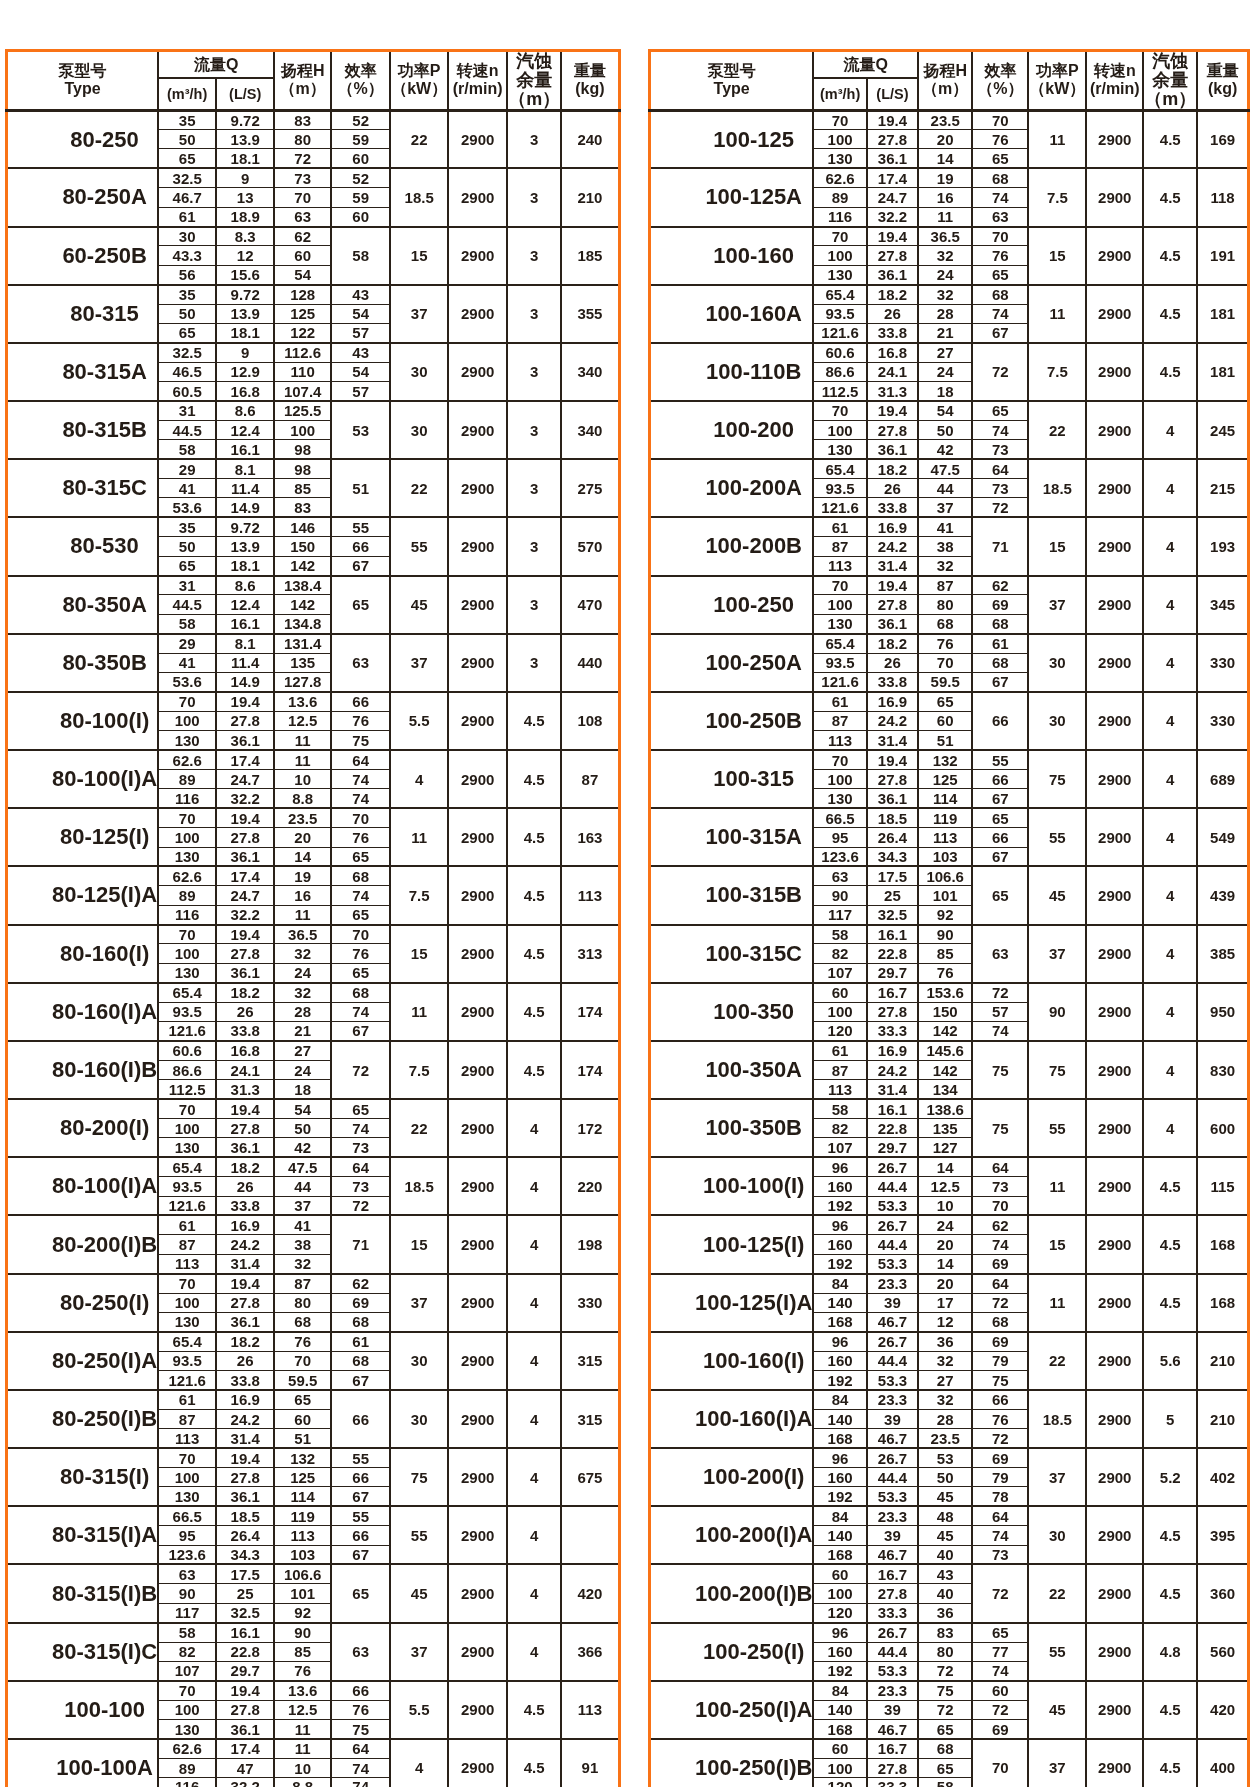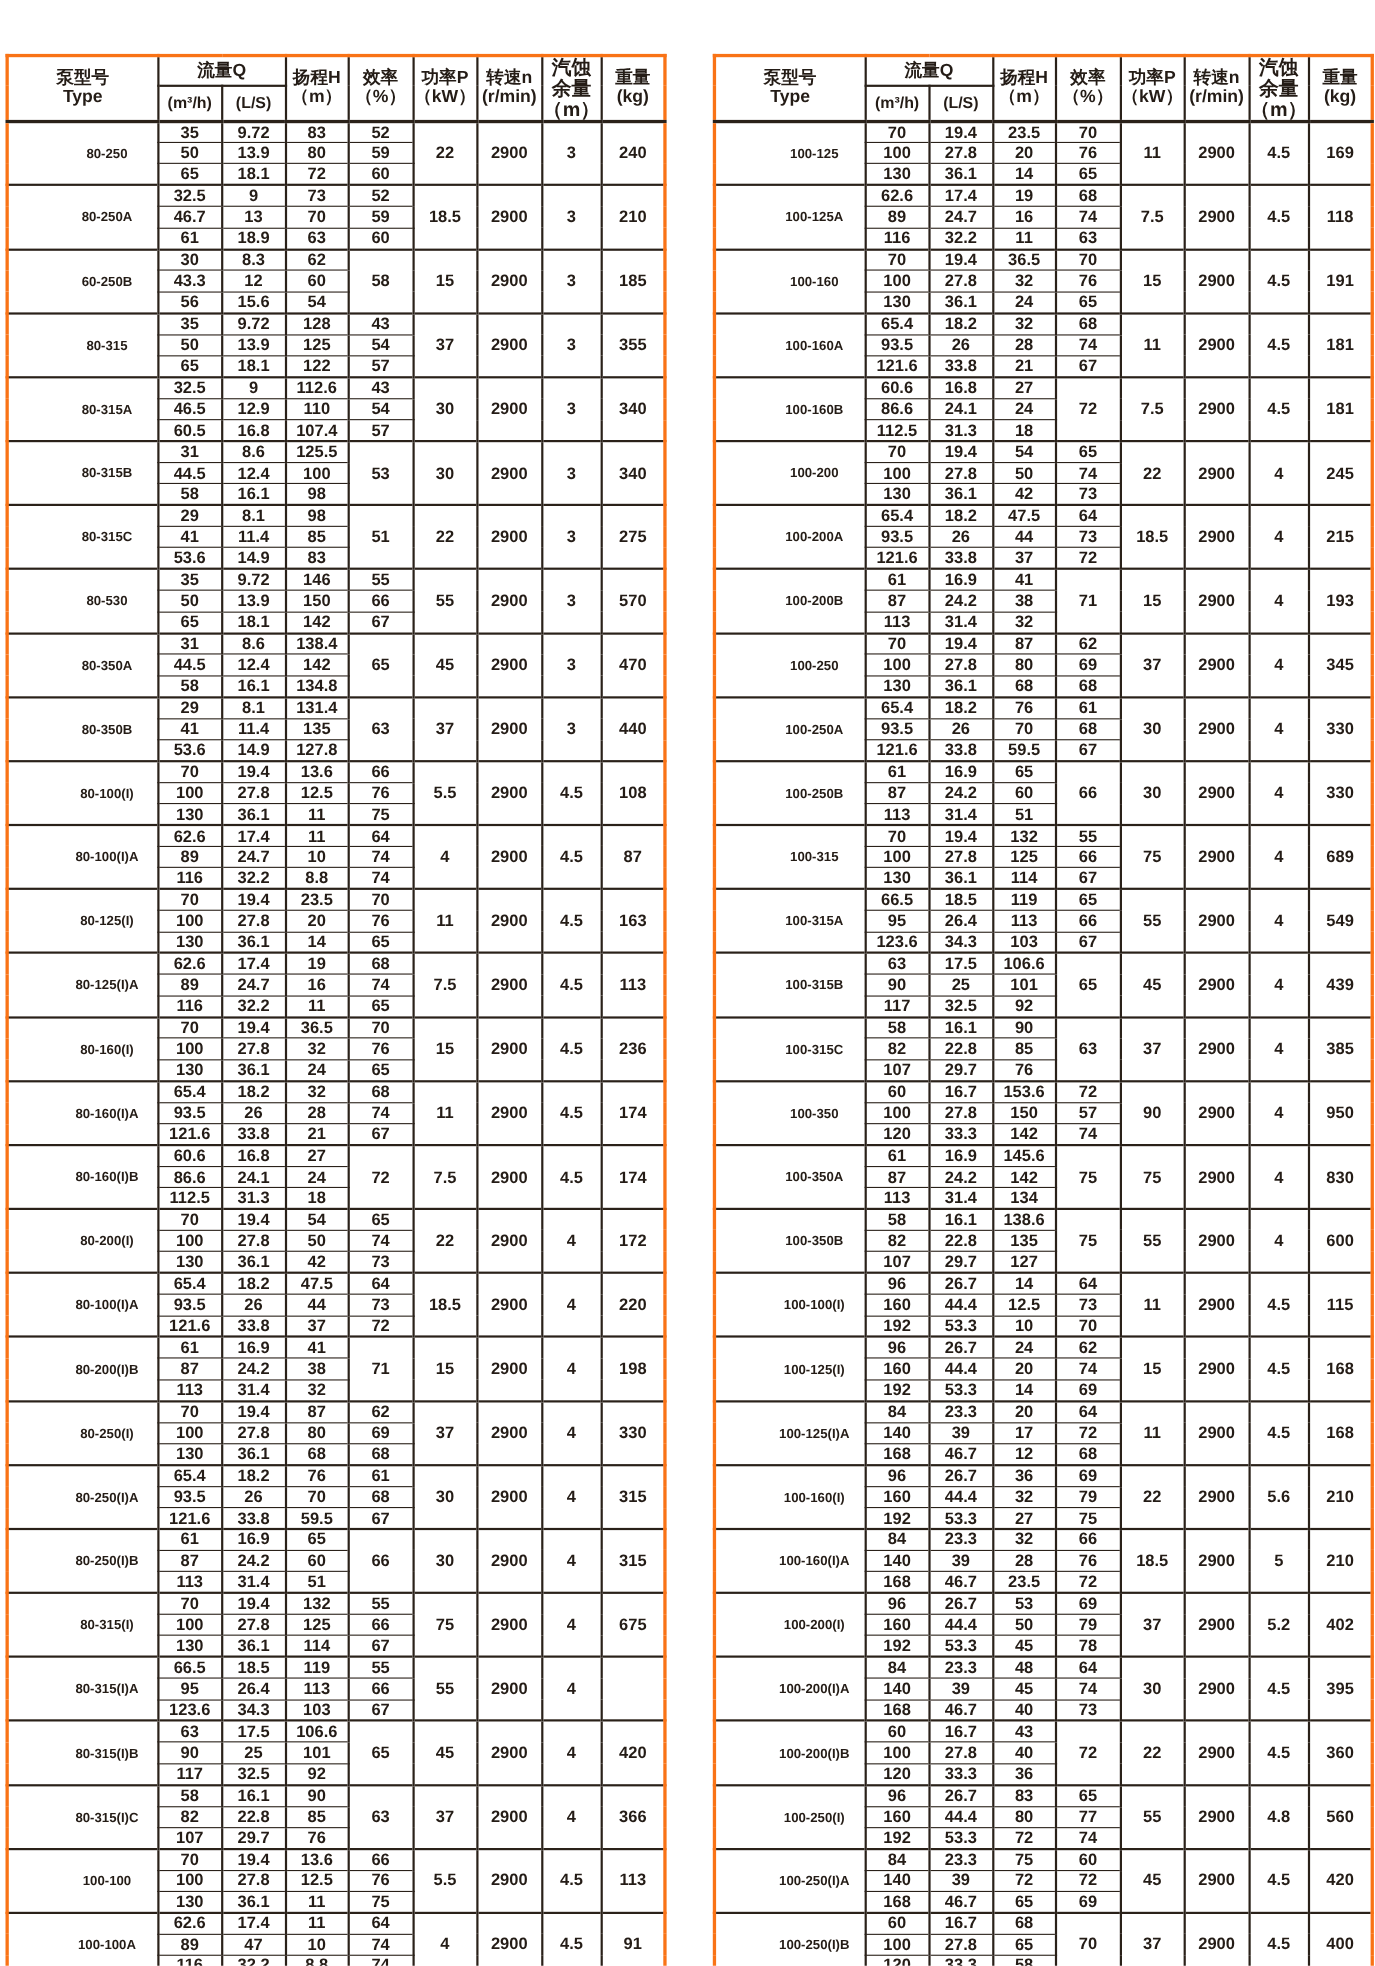--- a/index.html
+++ b/index.html
@@ -35,21 +35,21 @@
   thead th{font-size:16px;line-height:1.12;}
   thead th span{display:block;}
   thead tr.units-row{height:31px;}
   thead tr.top-row{height:27px;}
   thead tr.units-row th{font-size:14.5px;}
   thead th.h-npsh span{font-size:18px;line-height:1.05;}
   thead th.h-bottom{border-bottom-width:3px;}
   tbody tr{height:19.4px;}
   tbody td{font-size:15px;line-height:1;border-top-width:1.5px;border-bottom-width:1.5px;}
   tbody tr.group-start td{border-top-width:2.5px;}
-  tbody td.type-cell{font-size:12px;padding-left:44px;}
+  tbody td.type-cell{font-size:22px;padding-left:44px;}
 </style>
 </head>
 <body>
 
 <table class="spec" id="table-0">
   <colgroup>
     <col class="c-type">
       <col class="c-q">
       <col class="c-ls">
       <col class="c-h">
@@ -414,21 +414,21 @@
       </tr>
       <tr class="group-start">
         <td rowspan="3" class="type-cell">80-160(I)</td>
         <td>70</td>
         <td>19.4</td>
         <td>36.5</td>
         <td>70</td>
         <td rowspan="3">15</td>
         <td rowspan="3">2900</td>
         <td rowspan="3">4.5</td>
-        <td rowspan="3">236</td>
+        <td rowspan="3">313</td>
       </tr>
       <tr>
         <td>100</td>
         <td>27.8</td>
         <td>32</td>
         <td>76</td>
       </tr>
       <tr>
         <td>130</td>
         <td>36.1</td>
@@ -889,21 +889,21 @@
         <td>28</td>
         <td>74</td>
       </tr>
       <tr>
         <td>121.6</td>
         <td>33.8</td>
         <td>21</td>
         <td>67</td>
       </tr>
       <tr class="group-start">
-        <td rowspan="3" class="type-cell">100-160B</td>
+        <td rowspan="3" class="type-cell">100-110B</td>
         <td>60.6</td>
         <td>16.8</td>
         <td>27</td>
         <td rowspan="3">72</td>
         <td rowspan="3">7.5</td>
         <td rowspan="3">2900</td>
         <td rowspan="3">4.5</td>
         <td rowspan="3">181</td>
       </tr>
       <tr>

